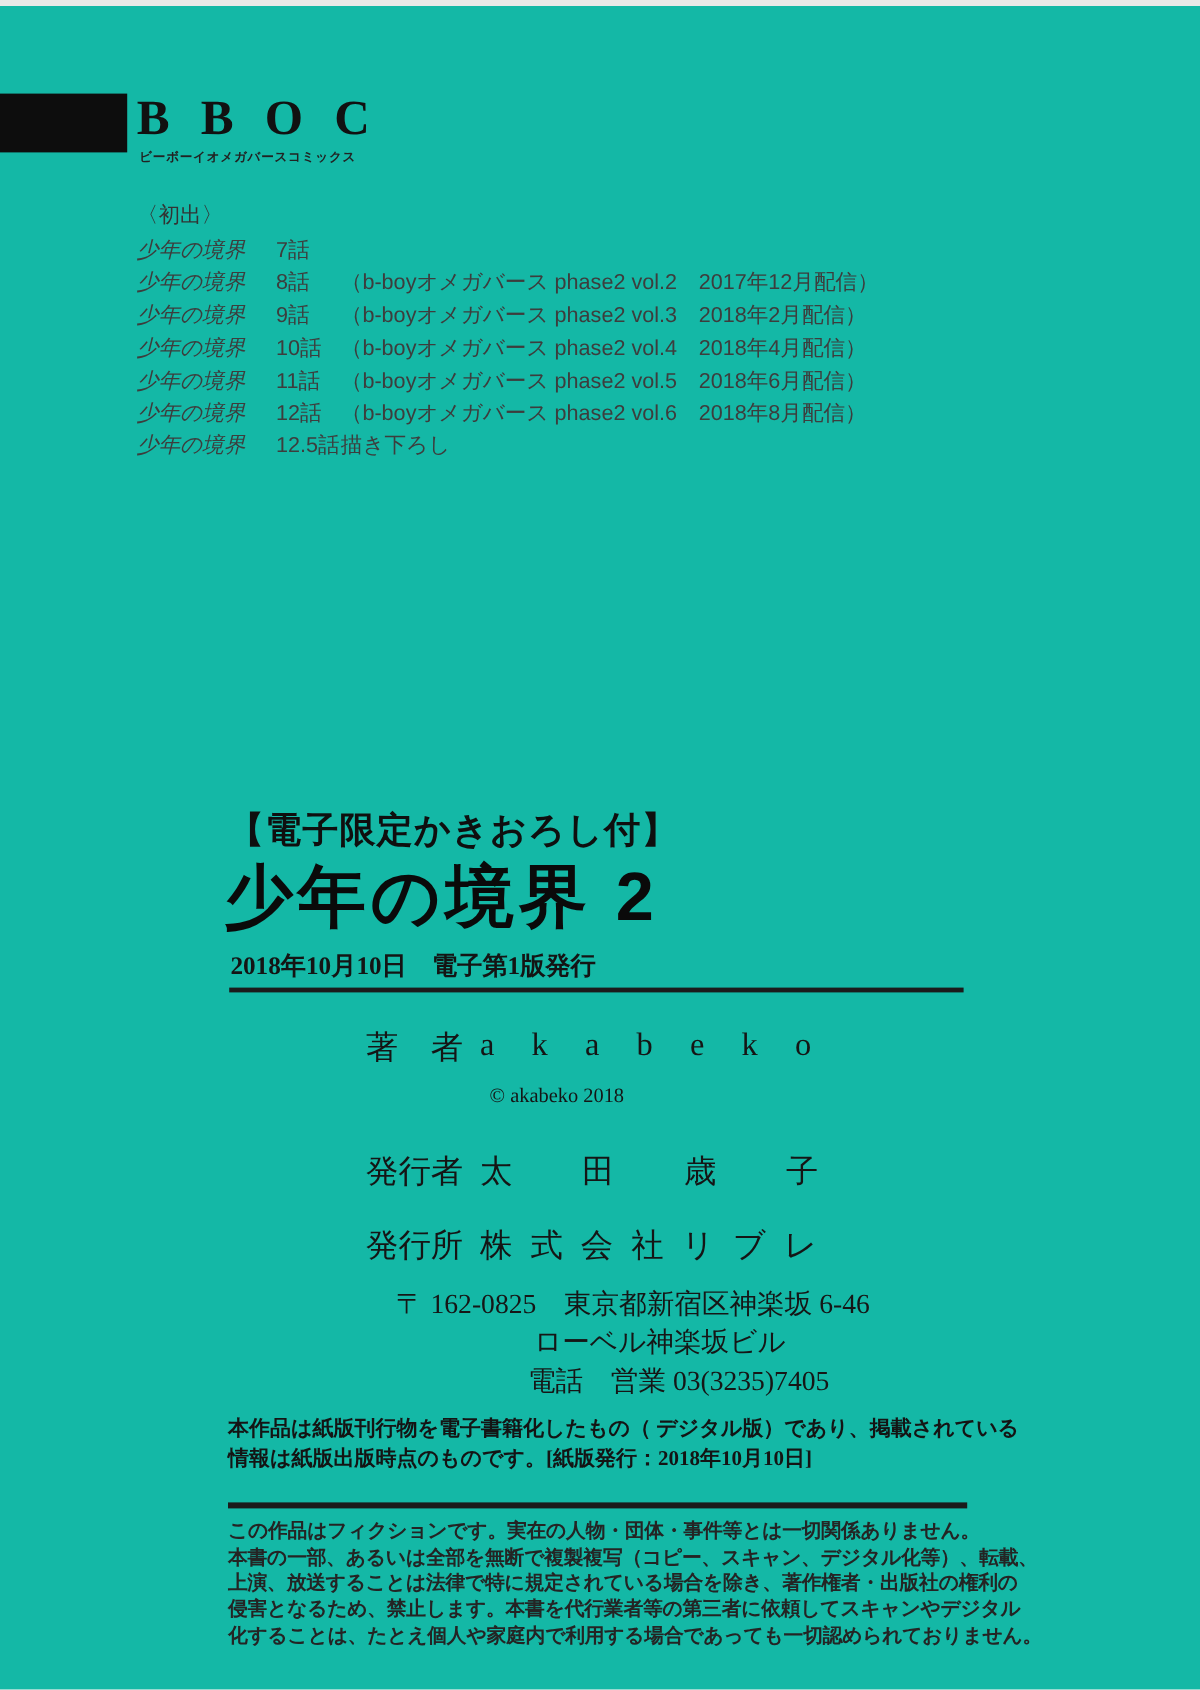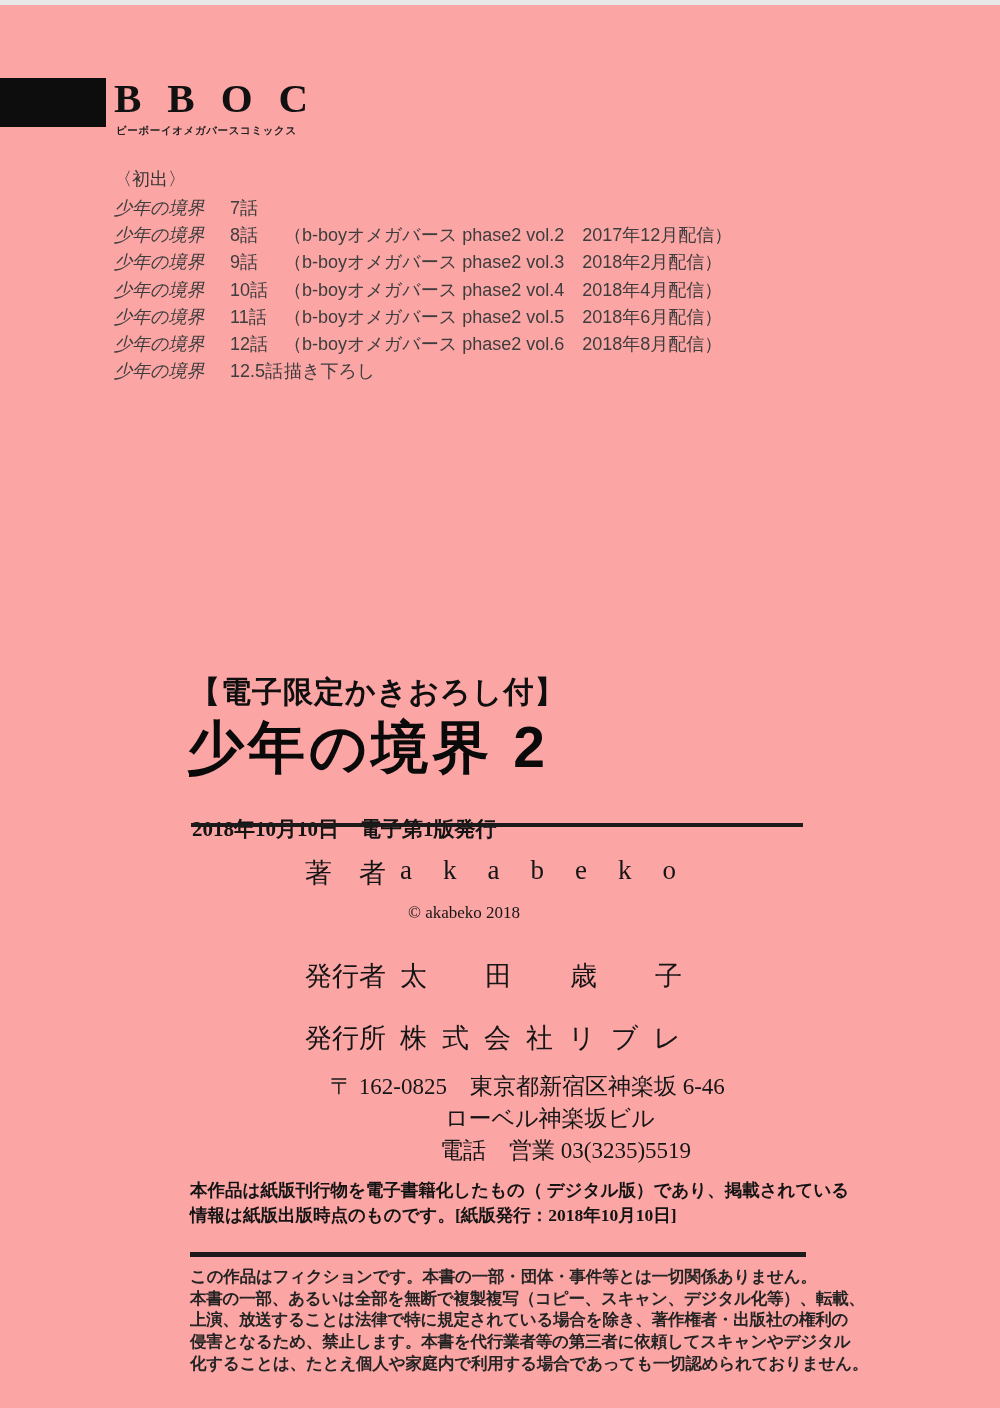--- a/index.html
+++ b/index.html
@@ -6,21 +6,21 @@
     margin: 0;
     padding: 0;
     background: #f4f4f2;
     font-family: "Liberation Sans", sans-serif;
   }
   .page {
     position: relative;
     width: 1000px;
     height: 1408px;
     margin: 0 auto;
-    background: #fca5a5;
+    background: #14b8a6;
     color: #1a1a1a;
     overflow: hidden;
   }
   .page-edge-top {
     position: absolute;
     top: 0; left: 0;
     width: 1000px; height: 5px;
     background: #e9e9e8;
   }
 
@@ -91,21 +91,20 @@
     white-space: nowrap;
   }
   .issue-date {
     position: absolute;
     left: 192px; top: 791px;
     font-family: "Liberation Serif", serif;
     font-size: 21px;
     font-weight: bold;
     color: #141414;
     white-space: nowrap;
-    margin-top: 24px;
   }
   .rule-1 {
     position: absolute;
     left: 191px; top: 823px;
     width: 612px; height: 4px;
     background: #1b1b1b;
   }
 
   
   .credit-row {
@@ -241,28 +240,28 @@
     <span class="credit-label">発行者</span>
     <span class="credit-value val-issuer">太田歳子</span>
   </div>
   <div class="credit-row row-pubco">
     <span class="credit-label">発行所</span>
     <span class="credit-value val-pubco">株式会社リブレ</span>
   </div>
 
   <div class="addr addr-1">〒 162-0825　東京都新宿区神楽坂 6-46</div>
   <div class="addr addr-2">ローベル神楽坂ビル</div>
-  <div class="addr addr-3">電話　営業 03(3235)5519</div>
+  <div class="addr addr-3">電話　営業 03(3235)7405</div>
 
   <div class="digital-note">
     <div>本作品は紙版刊行物を電子書籍化したもの（ デジタル版）であり、掲載されている</div>
     <div>情報は紙版出版時点のものです。[紙版発行：2018年10月10日]</div>
   </div>
   <div class="rule-2"></div>
 
   <div class="legal">
-    <div>この作品はフィクションです。本書の一部・団体・事件等とは一切関係ありません。</div>
+    <div>この作品はフィクションです。実在の人物・団体・事件等とは一切関係ありません。</div>
     <div>本書の一部、あるいは全部を無断で複製複写（コピー、スキャン、デジタル化等）、転載、</div>
     <div>上演、放送することは法律で特に規定されている場合を除き、著作権者・出版社の権利の</div>
     <div>侵害となるため、禁止します。本書を代行業者等の第三者に依頼してスキャンやデジタル</div>
     <div>化することは、たとえ個人や家庭内で利用する場合であっても一切認められておりません。</div>
   </div>
 </div>
 
 </body></html>

